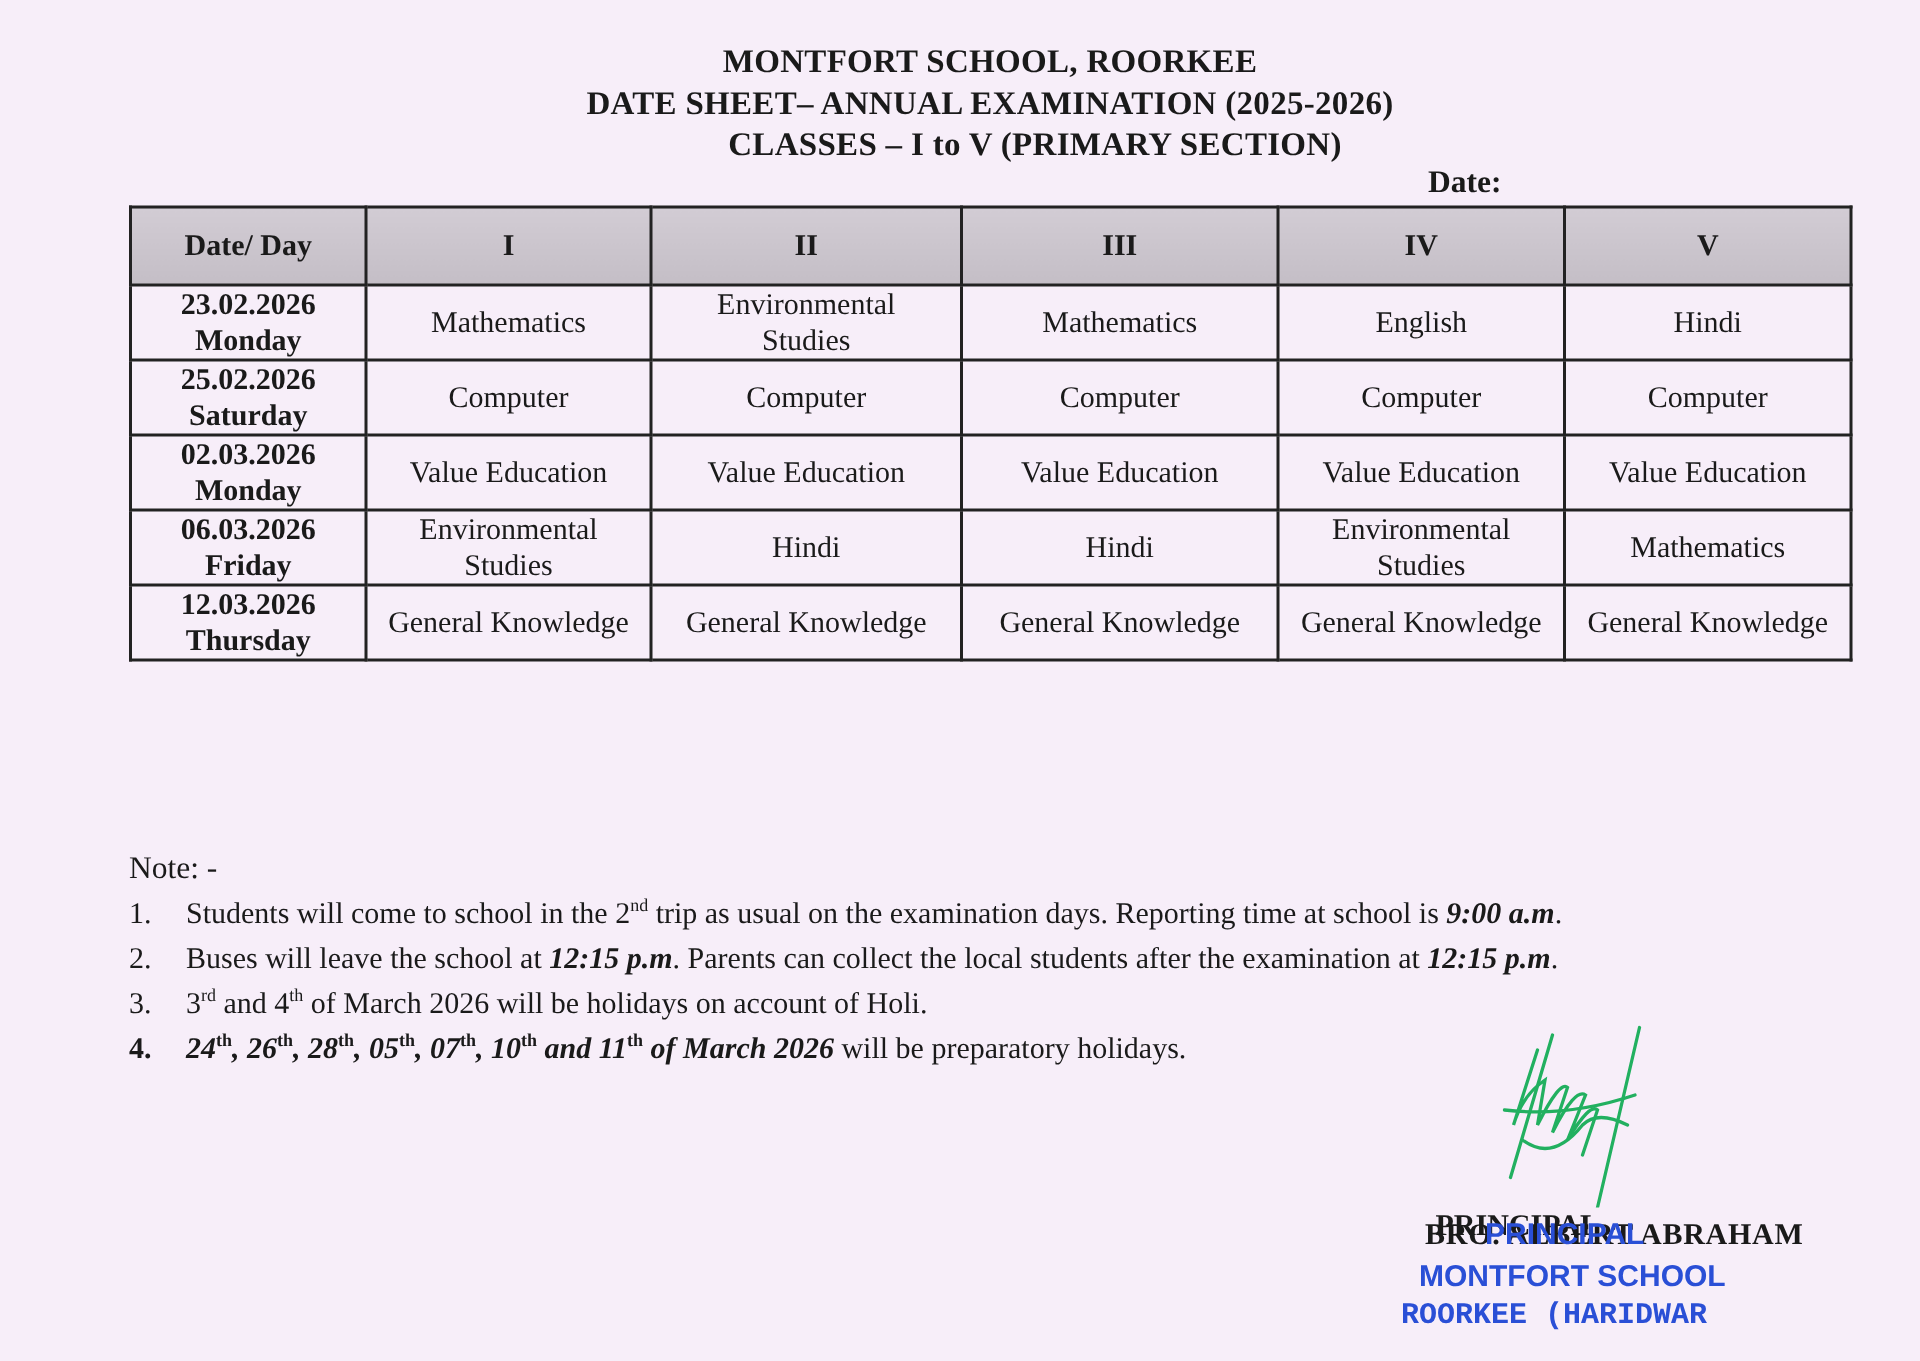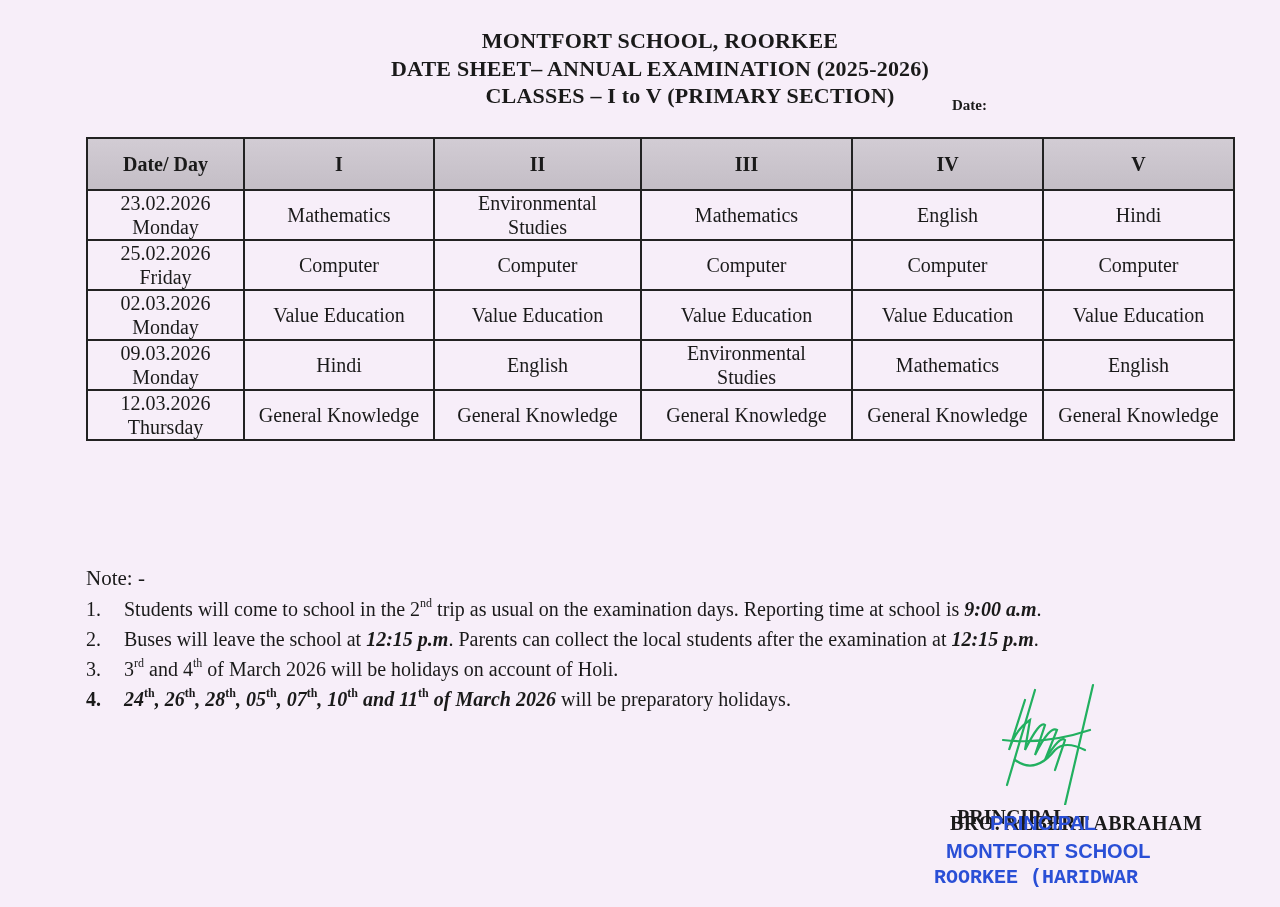--- a/index.html
+++ b/index.html
@@ -1,26 +1,26 @@
 <!DOCTYPE html>
 <html><head>
 <meta charset="utf-8">
 <style>
   html, body { margin:0; padding:0; }
   body { width:1280px; height:907px; background:#f7eef9; position:relative; overflow:hidden; font-family:"Liberation Serif", serif; color:#1a1a1a; }
   .hdr { position:absolute; left:0; width:1320px; text-align:center; font-weight:bold; font-size:22px; letter-spacing:0.2px; }
   .h1 { top:28px; }
   .h2 { top:56px; }
   .h3 { top:83px; left:30px; }
-  .date-label { position:absolute; left:952px; top:97px; font-weight:bold; font-size:15px;text-align:right; }
+  .date-label { position:absolute; left:952px; top:109px; font-weight:bold; font-size:21px;text-align:right; }
   table.sheet { position:absolute; left:86px; top:137px; width:1147px; border-collapse:collapse; table-layout:fixed; }
   table.sheet th, table.sheet td { border:2px solid #222; text-align:center; vertical-align:middle; padding:0; font-size:20px; line-height:24px; }
   table.sheet th { height:50px; background:linear-gradient(#d2ccd4,#c4bec6); font-weight:bold; }
   table.sheet td { height:48px; }
-  td.dc { font-weight:normal; font-size:20px; line-height:24px; }
+  td.dc { font-weight:bold; font-size:20px; line-height:24px; }
   td.dc .day { display:block; }
   .notes { position:absolute; left:86px; top:566px; font-size:20px; }
   .note-title { font-weight:normal; font-size:21px; }
   .note { position:relative; padding-left:38px; margin-top:6px; line-height:24px; }
   .note .num { position:absolute; left:0; }
   .note b { font-weight:bold;font-style:italic; }
   sup { font-size:12px; vertical-align:top; line-height:12px; }
   .sig-name { position:absolute; left:950px; top:812px; font-weight:bold; font-size:20px; letter-spacing:0.5px; }
   .sig-title { position:absolute; left:957px; top:806px; font-weight:bold; font-size:20px; }
   .stamp { position:absolute; color:#2a4fd6; font-family:"Liberation Sans", sans-serif; font-size:20px; font-weight:bold; }
@@ -64,49 +64,49 @@
         </td>
         <td>Mathematics</td>
         <td style="padding: 0px 20px;">Environmental Studies</td>
         <td>Mathematics</td>
         <td>English</td>
         <td>Hindi</td>
       </tr>
       <tr>
         <td class="dc">
           <span class="day">25.02.2026</span>
-          <span class="day">Friday</span>
+          <span class="day">Saturday</span>
         </td>
         <td>Computer</td>
         <td>Computer</td>
         <td>Computer</td>
         <td>Computer</td>
         <td>Computer</td>
       </tr>
       <tr>
         <td class="dc">
           <span class="day">02.03.2026</span>
           <span class="day">Monday</span>
         </td>
         <td>Value Education</td>
         <td>Value Education</td>
         <td>Value Education</td>
         <td>Value Education</td>
         <td>Value Education</td>
       </tr>
       <tr>
         <td class="dc">
-          <span class="day">09.03.2026</span>
-          <span class="day">Monday</span>
+          <span class="day">06.03.2026</span>
+          <span class="day">Friday</span>
         </td>
+        <td style="padding: 0px 20px;">Environmental Studies</td>
         <td>Hindi</td>
-        <td>English</td>
+        <td>Hindi</td>
         <td style="padding: 0px 20px;">Environmental Studies</td>
         <td>Mathematics</td>
-        <td>English</td>
       </tr>
       <tr>
         <td class="dc">
           <span class="day">12.03.2026</span>
           <span class="day">Thursday</span>
         </td>
         <td>General Knowledge</td>
         <td>General Knowledge</td>
         <td>General Knowledge</td>
         <td>General Knowledge</td>

